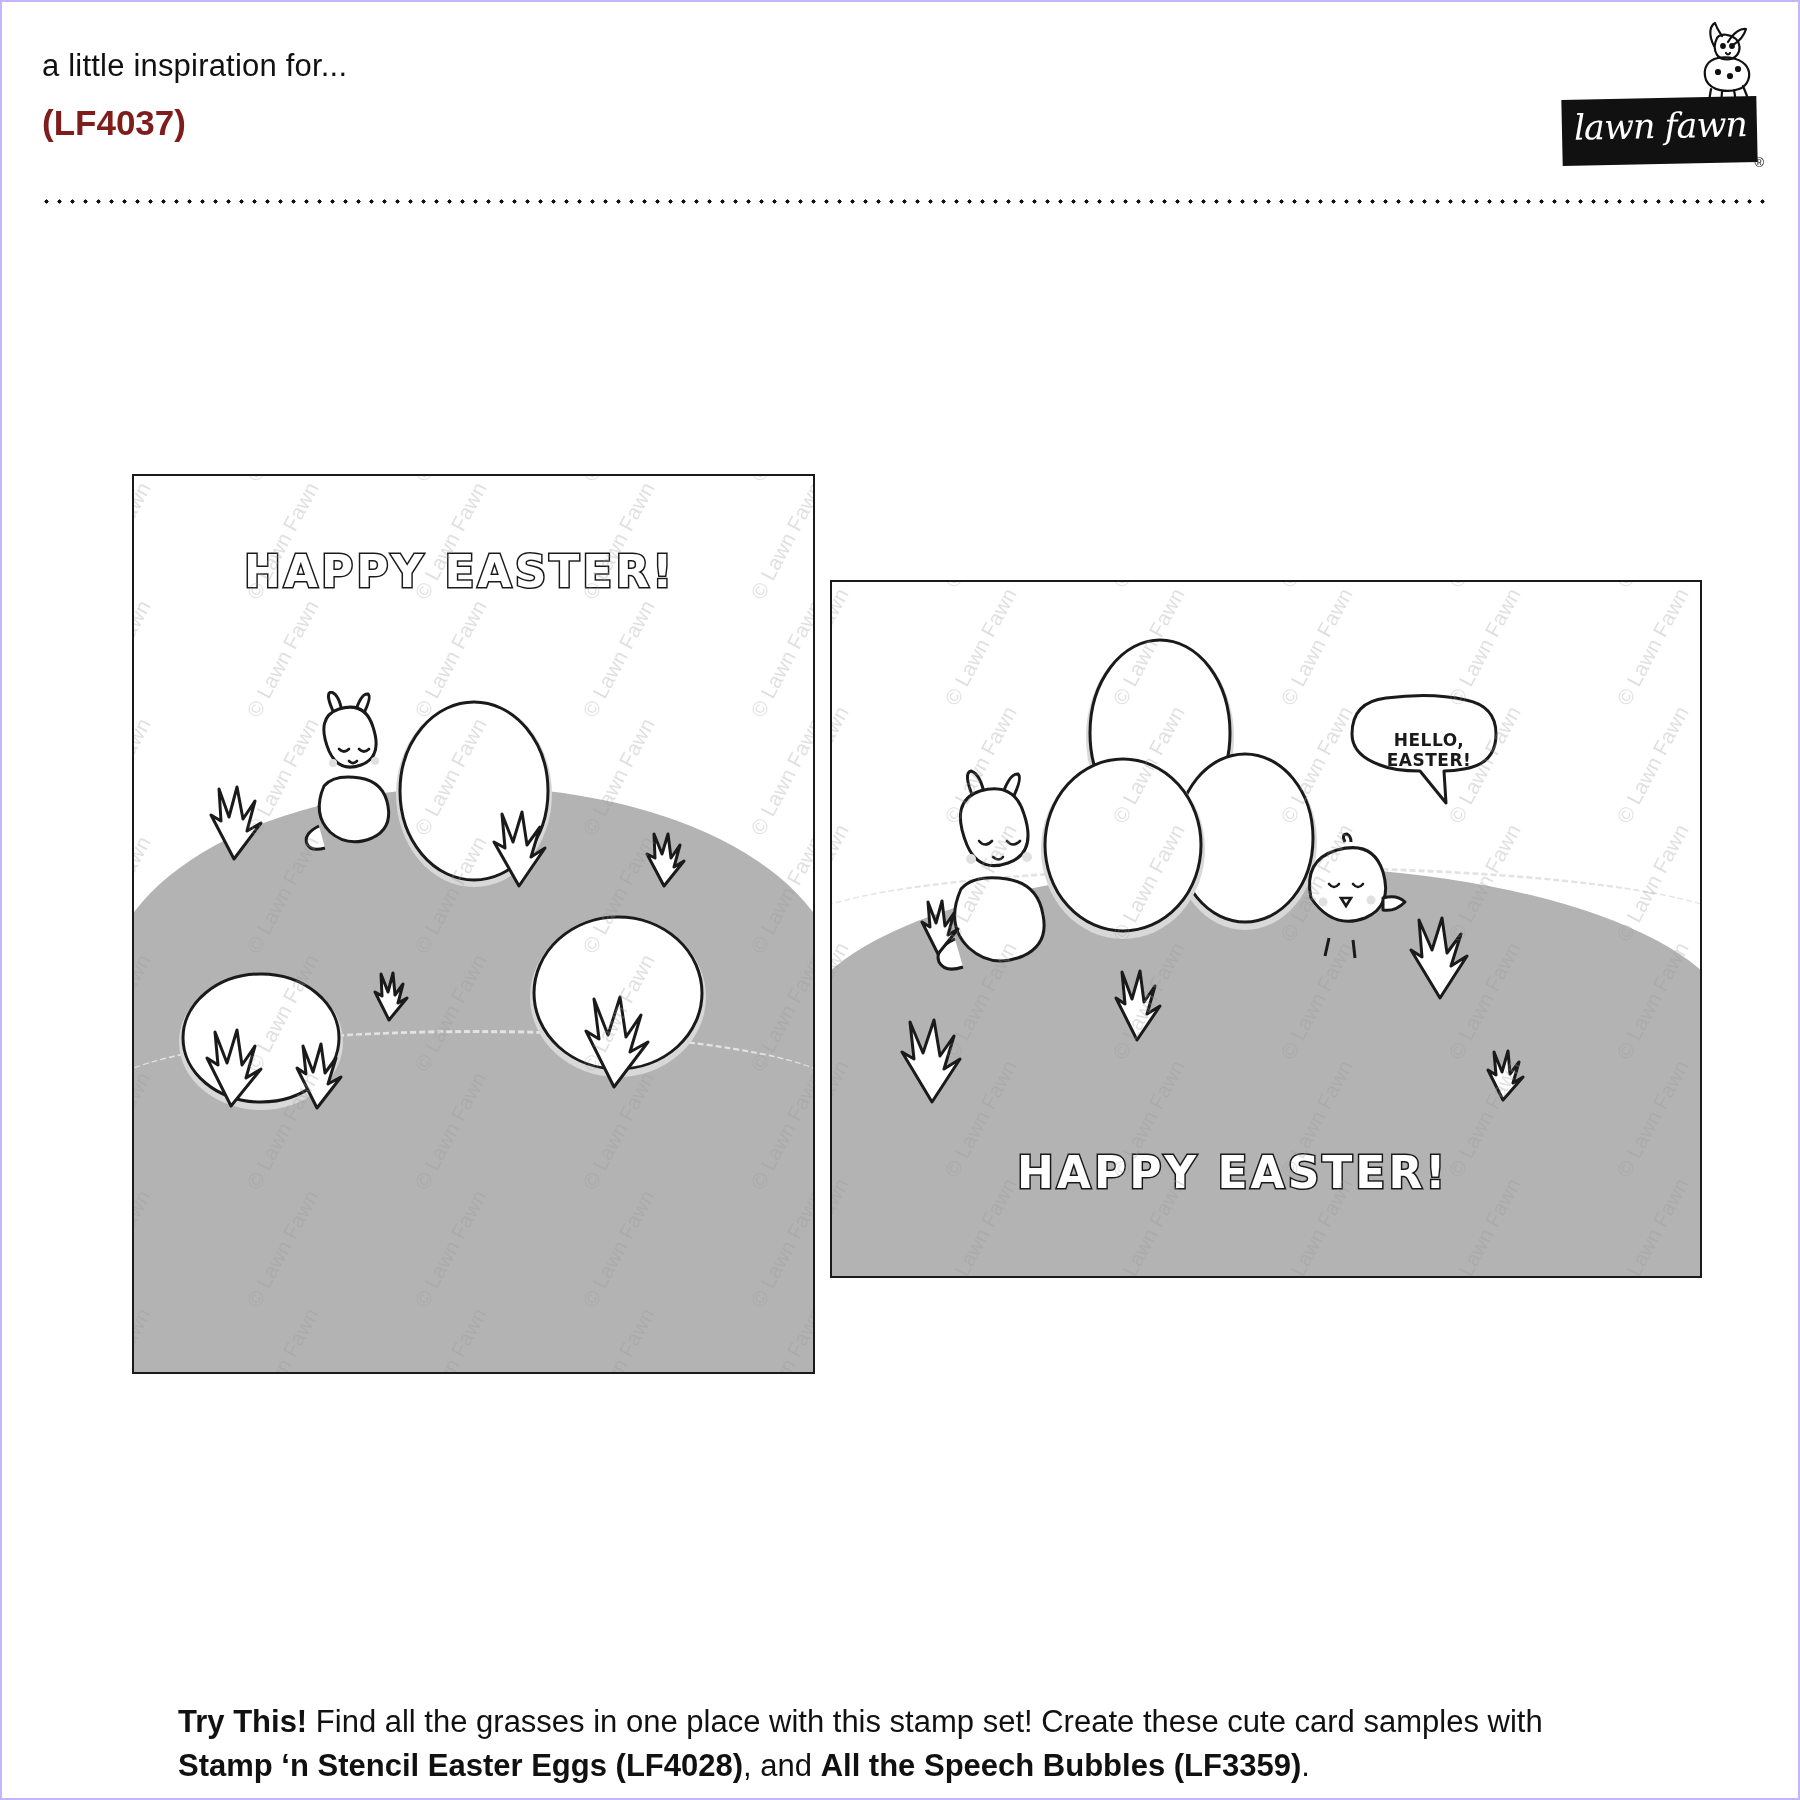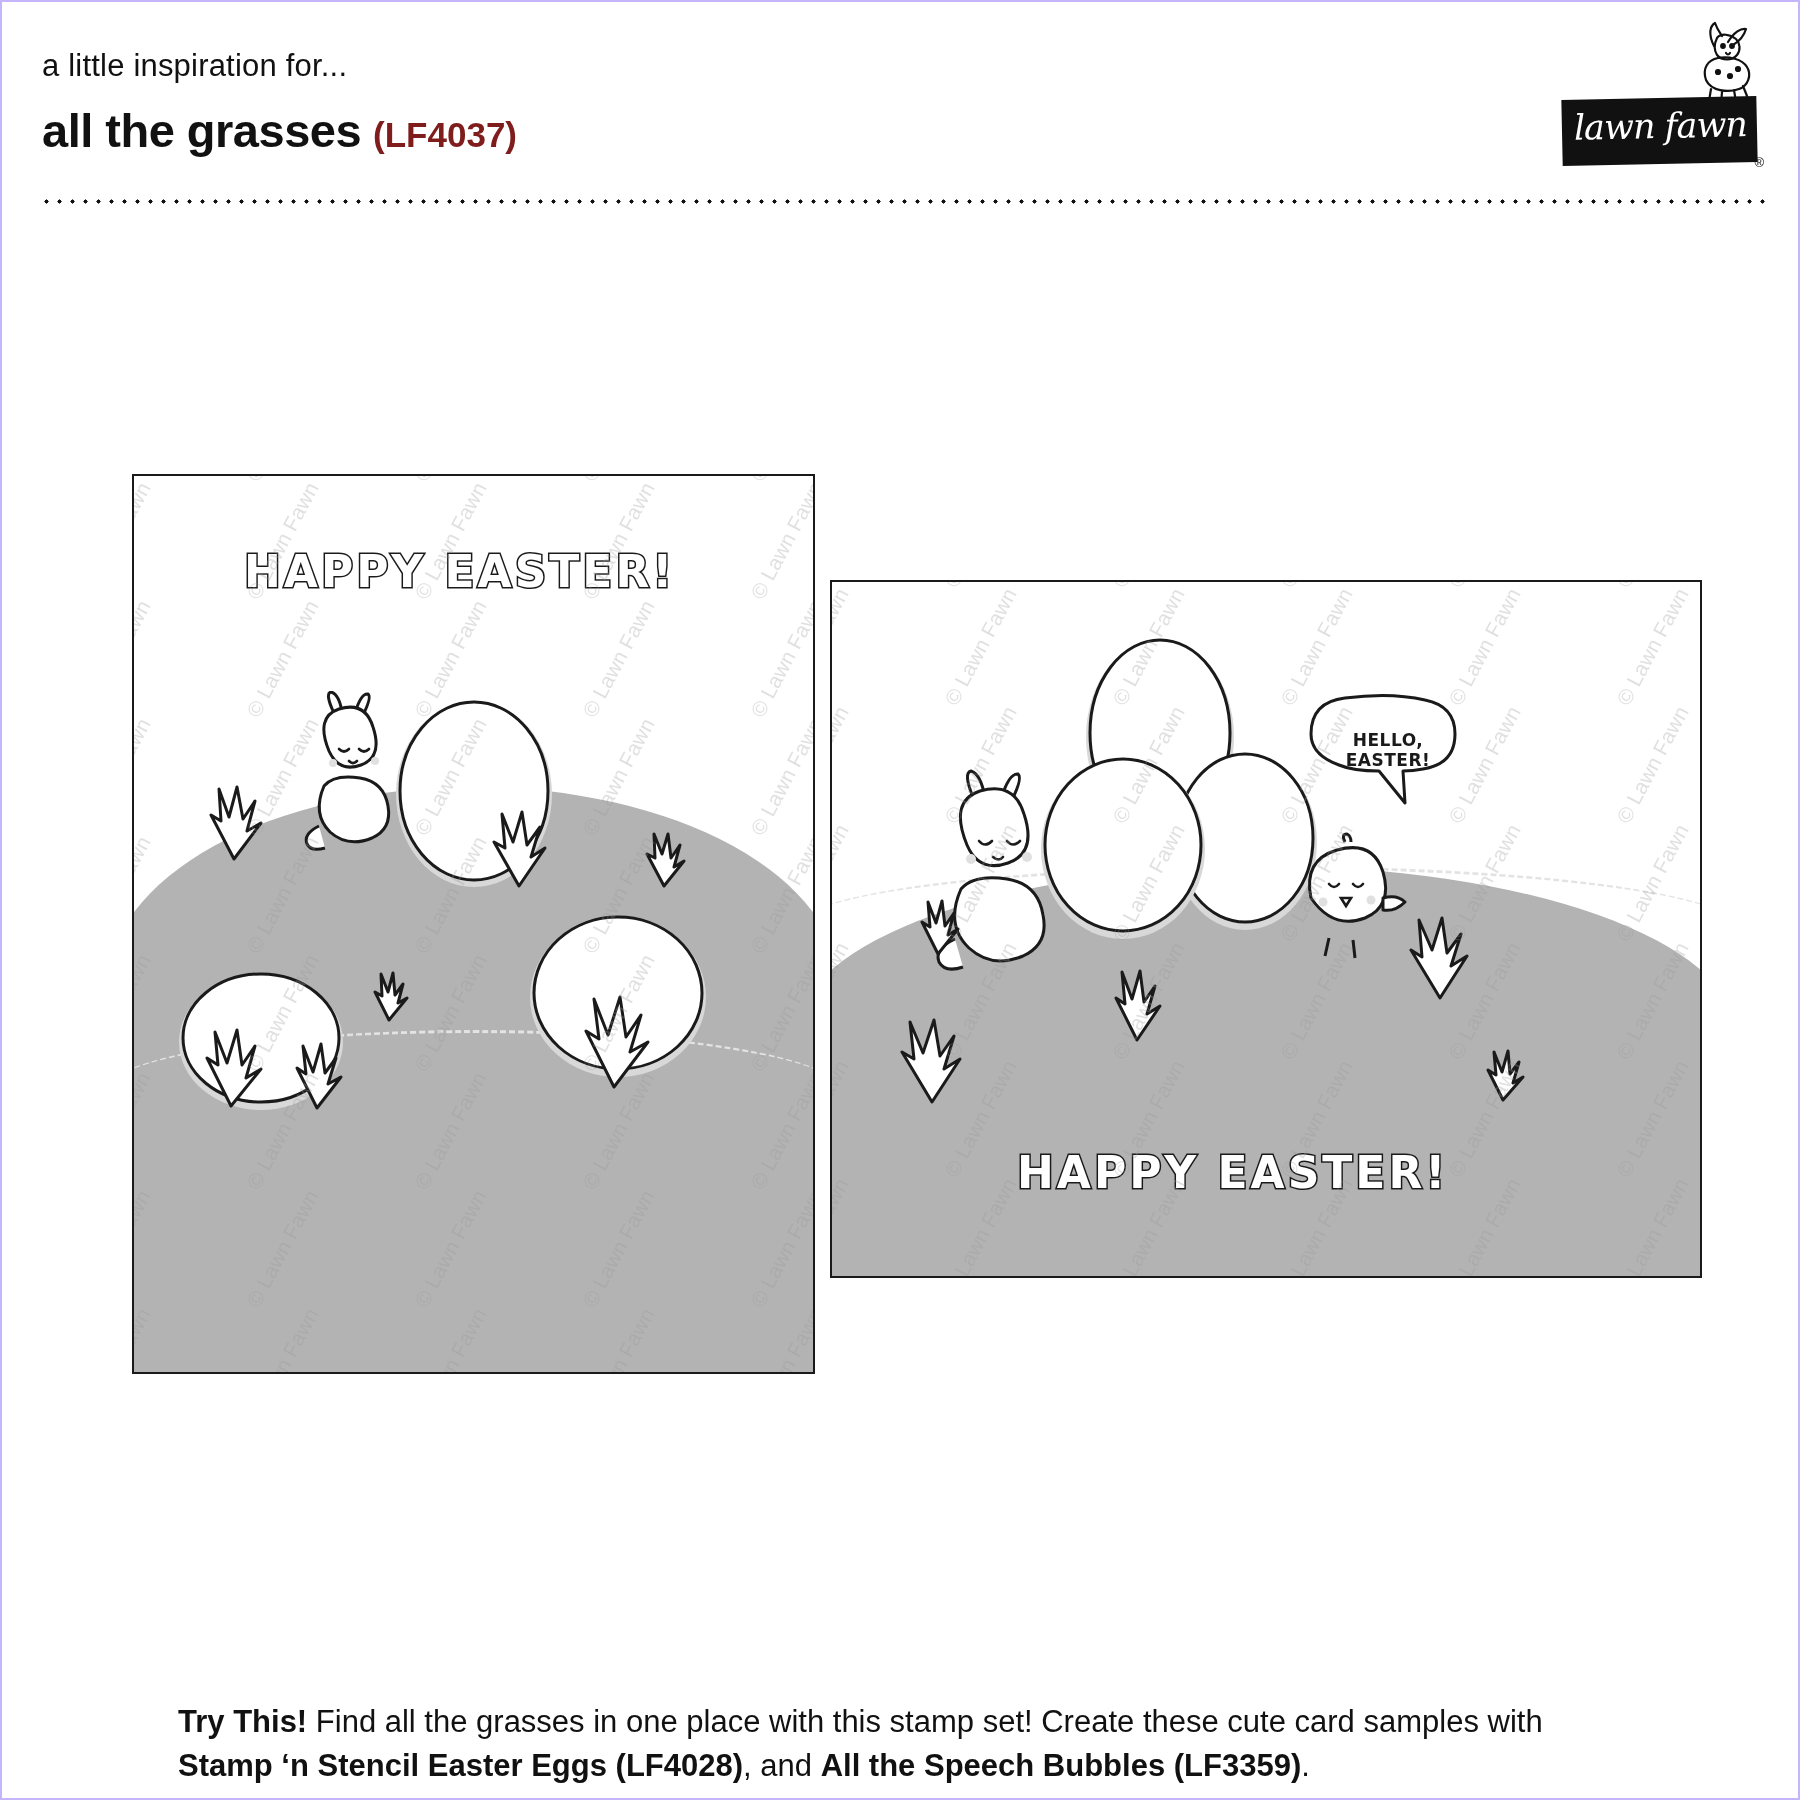--- a/index.html
+++ b/index.html
@@ -188,21 +188,20 @@
   .egg, .bunny, .chick, .grass, .bubble { position: absolute; }
 </style>
 </head>
 <body>
 
 <div class="page">
 
   <div class="header">
     <div class="tagline">a little inspiration for...</div>
     <div class="title-row">
-      <div class="title">all the grasses</div>
       <div class="title-code">(LF4037)</div>
     </div>
 
     <div class="logo">
       <svg class="logo-deer" viewBox="0 0 72 86">
         <g fill="none" stroke="#111" stroke-width="2.2" stroke-linejoin="round" stroke-linecap="round">
           <path d="M30 26 C24 14 26 6 31 3 C33 9 36 13 38 16"></path>
           <path d="M44 22 C50 12 57 8 62 9 C60 16 54 22 49 25"></path>
           <path d="M33 18 C30 24 30 30 33 35 C38 41 48 41 53 35 C57 30 56 23 52 19 C46 14 37 13 33 18Z"></path>
           <circle cx="39" cy="26" r="1.8" fill="#111"></circle>
@@ -384,21 +383,21 @@
       </g>
       <g stroke="#1a1a1a" stroke-width="2.6" fill="none" stroke-linecap="round">
         <path d="M42 52 q5 6 10 0"></path>
         <path d="M66 52 q5 6 10 0"></path>
       </g>
       <path d="M54 66 l10 0 l-5 8 Z" fill="#fff" stroke="#1a1a1a" stroke-width="2.6"></path>
       <circle cx="36" cy="70" r="4.5" fill="#e0e0e0" stroke="none"></circle>
       <circle cx="84" cy="68" r="4.5" fill="#e0e0e0" stroke="none"></circle>
     </svg>
 
-    <div class="bubble" style="left:467px;top:108px;width:170px;height:150px">
+    <div class="bubble" style="left:508px;top:108px;width:170px;height:150px">
       <svg viewBox="0 0 170 150" style="width:100%;height:100%">
         <path d="M12 44 q0 -32 34 -36 q46 -6 80 2 q30 6 30 34 q0 30 -32 35 q-10 2 -20 2 l2 32 l-26 -32 q-26 0 -40 -6 q-28 -10 -28 -31 Z" fill="#fff" stroke="#1a1a1a" stroke-width="3" stroke-linejoin="round"></path>
       </svg>
       <div style="position:absolute;left:34px;top:40px;width:110px;text-align:center;
                   font-family:'DejaVu Sans',sans-serif;font-size:17px;font-weight:bold;
                   letter-spacing:0.5px;line-height:1.18;color:#1a1a1a;">
         <div>HELLO,</div>
         <div>EASTER!</div>
       </div>
     </div>

